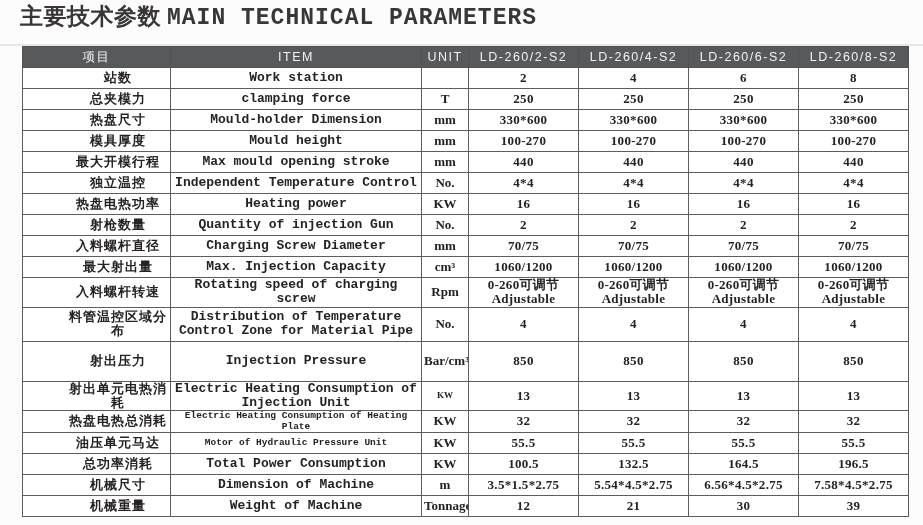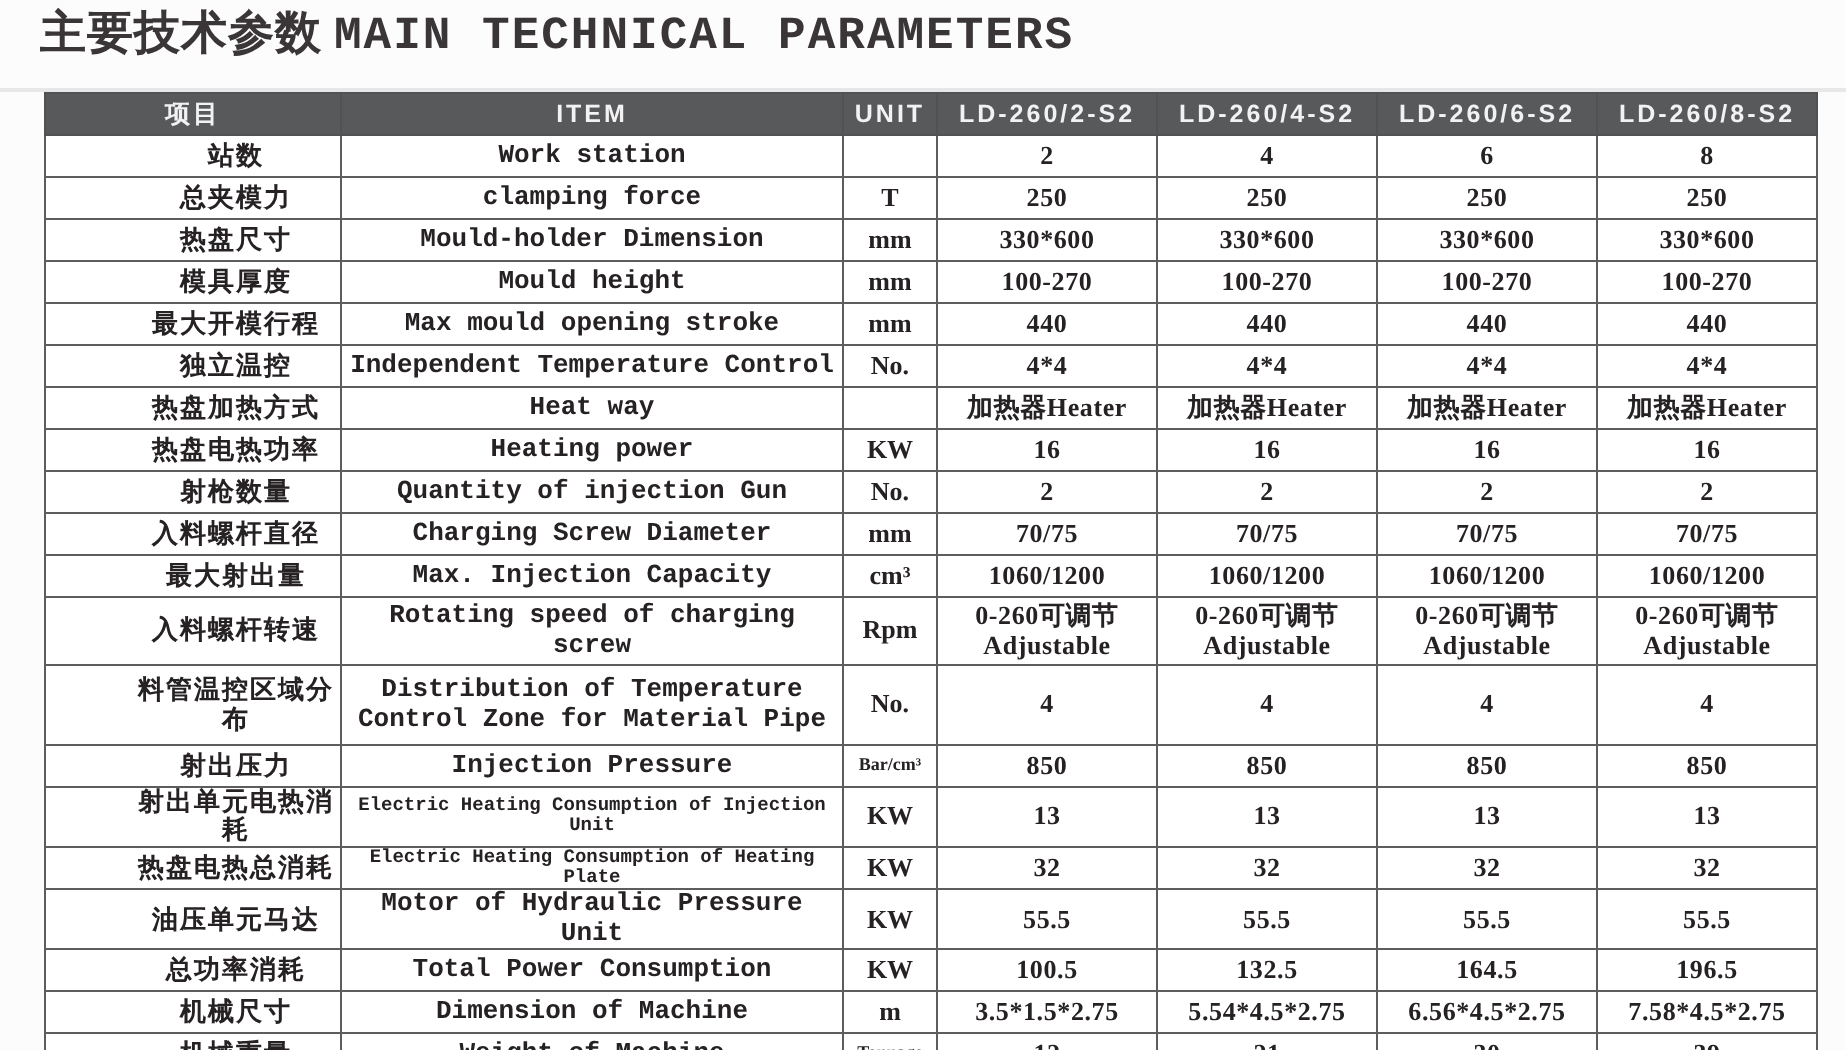--- a/index.html
+++ b/index.html
@@ -46,21 +46,21 @@
     padding: 0 2px;
     text-align: center;
     vertical-align: middle;
     overflow: hidden;
   }
   .params thead th {
     background: #58595b;
     color: #f2f2f2;
     font-family: "Liberation Sans", sans-serif;
     font-size: 12.5px;
-    font-weight: bold;
+    font-weight: normal;
     height: 20px;
     letter-spacing: 1.5px;
     border-color: #515254;
   }
   .params thead th + th { border-left: 1px solid #3b82f6; }
   .params tbody td {
     background: #ffffff;
     height: 20px;
     color: #262224;
     font-weight: bold;
@@ -162,29 +162,20 @@
       <tr>
         <td class="c-zh">独立温控</td>
         <td class="c-en">Independent Temperature Control</td>
         <td class="c-unit">No.</td>
         <td class="c-val">4*4</td>
         <td class="c-val">4*4</td>
         <td class="c-val">4*4</td>
         <td class="c-val">4*4</td>
       </tr>
       <tr>
-        <td class="c-zh">热盘加热方式</td>
-        <td class="c-en">Heat way</td>
-        <td class="c-unit"></td>
-        <td class="c-val">加热器Heater</td>
-        <td class="c-val">加热器Heater</td>
-        <td class="c-val">加热器Heater</td>
-        <td class="c-val">加热器Heater</td>
-      </tr>
-      <tr>
         <td class="c-zh">热盘电热功率</td>
         <td class="c-en">Heating power</td>
         <td class="c-unit">KW</td>
         <td class="c-val">16</td>
         <td class="c-val">16</td>
         <td class="c-val">16</td>
         <td class="c-val">16</td>
       </tr>
       <tr>
         <td class="c-zh">射枪数量</td>

